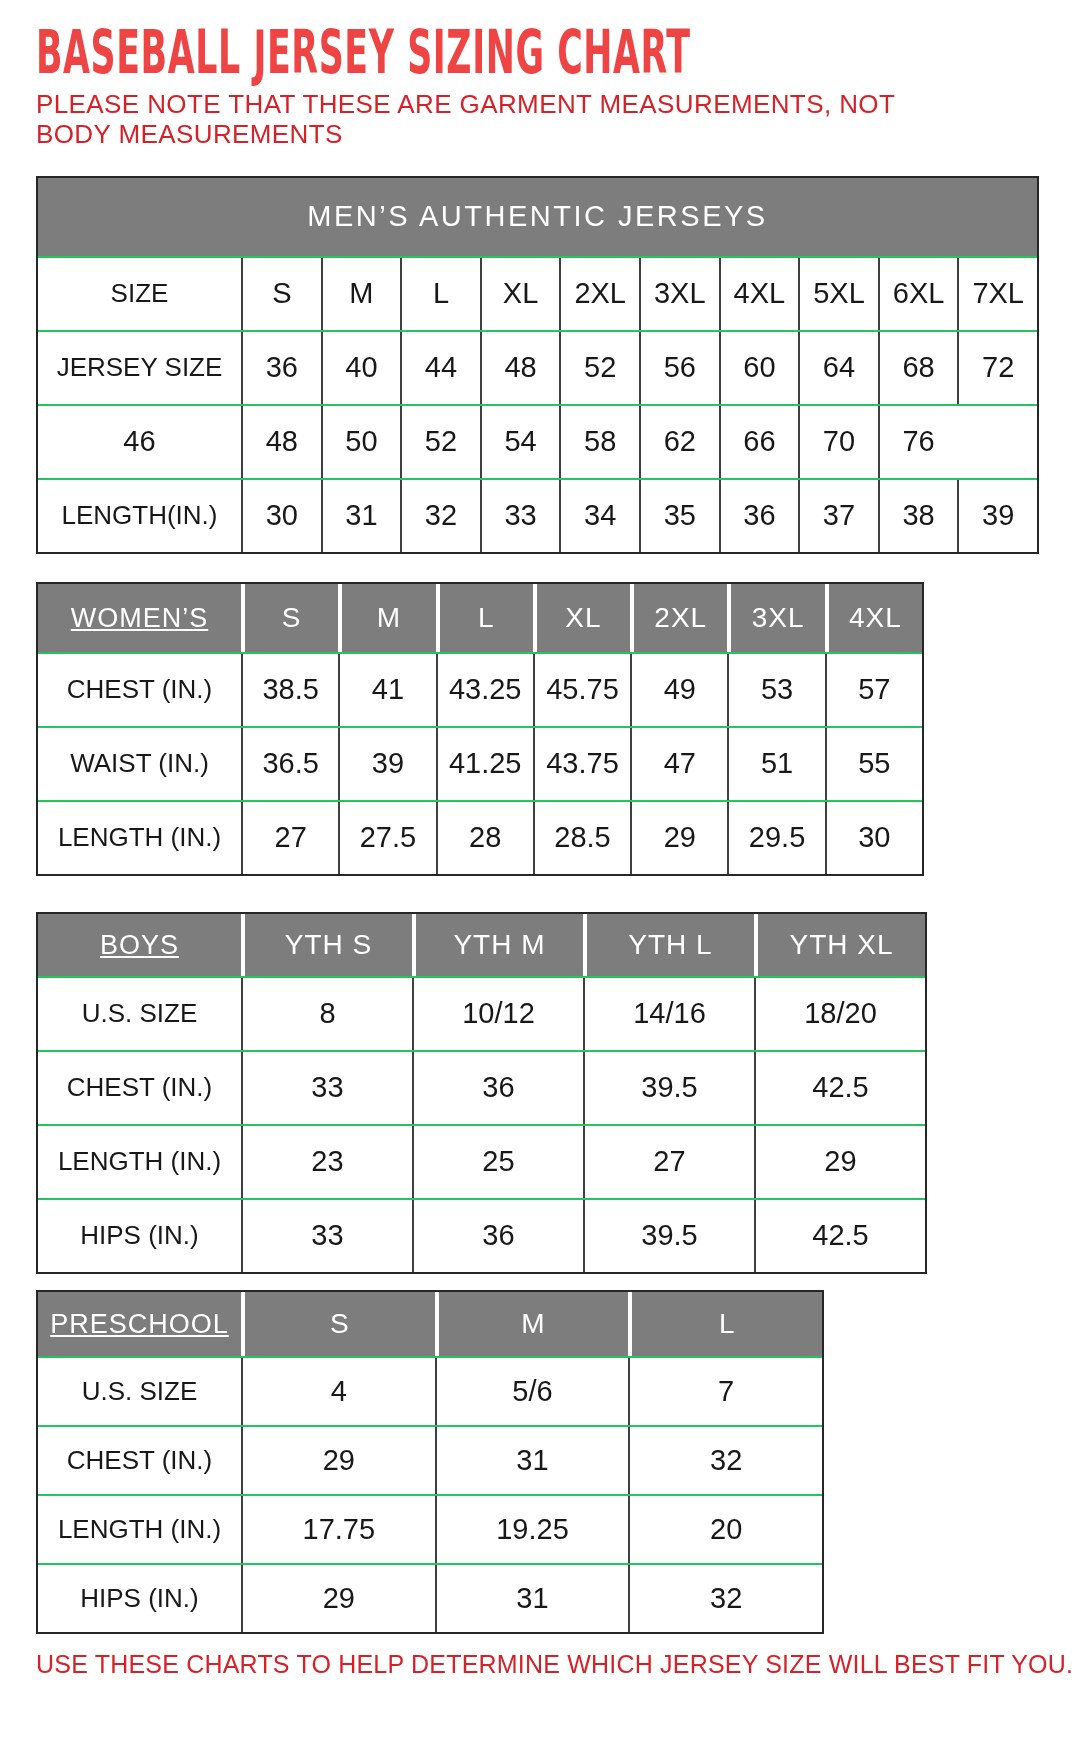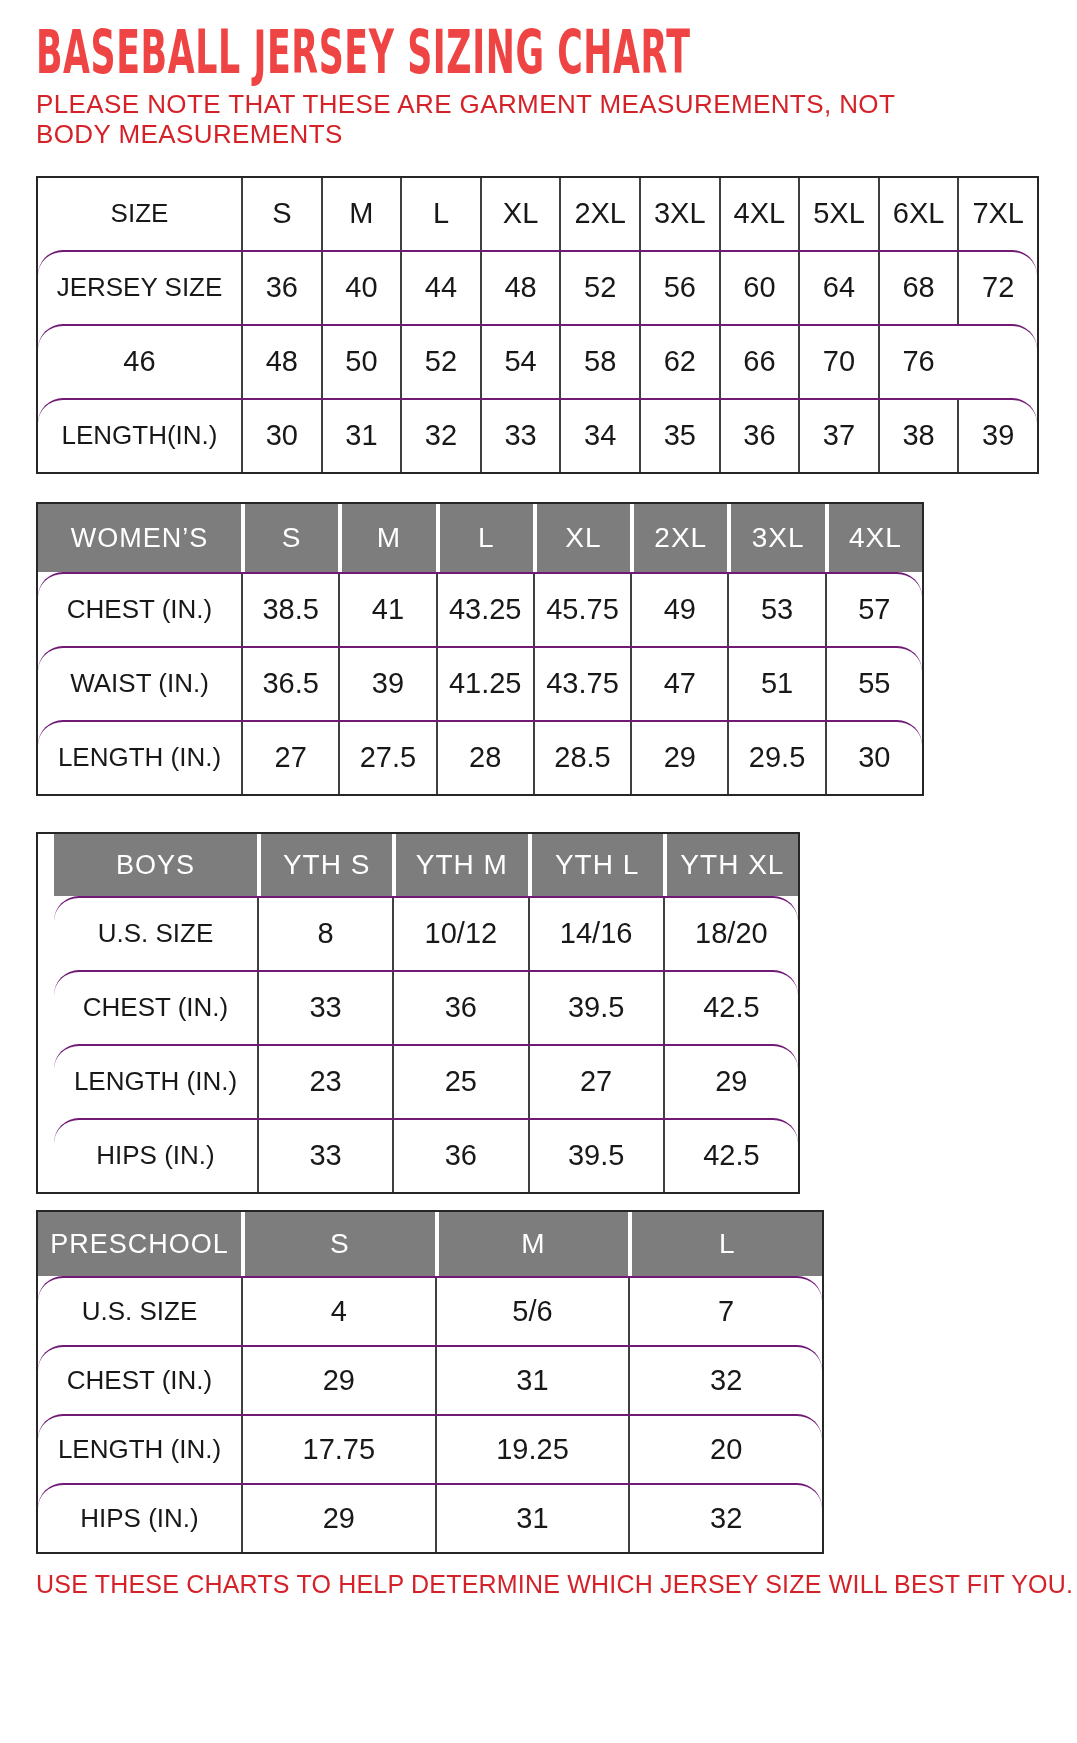--- a/index.html
+++ b/index.html
@@ -43,21 +43,21 @@
     font-size:25px;
     letter-spacing:0.2px;
     white-space:nowrap;
   }
 
   
   .tbl{
     border:2px solid #262626;
     box-sizing:border-box;
   }
-  .tbl > * + *{border-top:2px solid #701a75;border-radius:25px;}
+  .tbl > * + *{border-top:2px solid #22c55e;}
   .banner{
     background:var(--gray,#7d7d7d);
     color:#ffffff;
     display:flex;align-items:center;justify-content:center;
     font-size:29px;
     letter-spacing:2.5px;
   }
   .row{display:grid;}
   .cell{
     display:flex;align-items:center;justify-content:center;
@@ -70,50 +70,51 @@
   }
   .cell:first-child{border-left:none;}
   .cell.lab{font-size:26px;line-height:1.2;padding:4px 12px;}
   .row.head .cell{
     background:var(--gray,#7d7d7d);
     color:#ffffff;
     border-left:4px solid #ffffff;
     font-size:28px;
     letter-spacing:1px;
   }
-  .row.head .cell:first-child{border-left:none;}
+  .row.head .cell:first-child{border-left:none;text-decoration:underline;}
   .row.head .cell.lab{font-size:27px;}
 
   
   .t-mens{width:1003px;margin-bottom:28px;}
   .t-mens .banner{height:78px;}
   .t-mens .row{grid-template-columns:203px repeat(10,1fr);height:72px;}
 
   .t-womens{width:888px;margin-bottom:36px;}
   .t-womens .row{grid-template-columns:203px repeat(7,1fr);height:72px;}
   .t-womens .row.head{height:68px;}
 
-  .t-boys{width:764px;margin-bottom:16px;padding-left:16px;}
+  .t-boys{width:891px;margin-bottom:16px;}
   .t-boys .row{grid-template-columns:203px repeat(4,1fr);height:72px;}
   .t-boys .row.head{height:62px;}
 
   .t-pre{width:788px;margin-bottom:16px;}
   .t-pre .row{grid-template-columns:203px repeat(3,1fr);height:67px;}
   .t-pre .row.head{height:64px;}
 </style>
 </head>
 <body>
 
 <div class="page">
 
   <h1><span class="condense">BASEBALL JERSEY SIZING CHART</span></h1>
 
   <p class="note">PLEASE NOTE THAT THESE ARE GARMENT MEASUREMENTS, NOT BODY MEASUREMENTS</p>
 
   <section class="tbl t-mens">
+      <div class="banner">MEN’S AUTHENTIC JERSEYS</div>
       <div class="row">
         <div class="cell lab">SIZE</div>
         <div class="cell">S</div>
         <div class="cell">M</div>
         <div class="cell">L</div>
         <div class="cell">XL</div>
         <div class="cell">2XL</div>
         <div class="cell">3XL</div>
         <div class="cell">4XL</div>
         <div class="cell">5XL</div>

